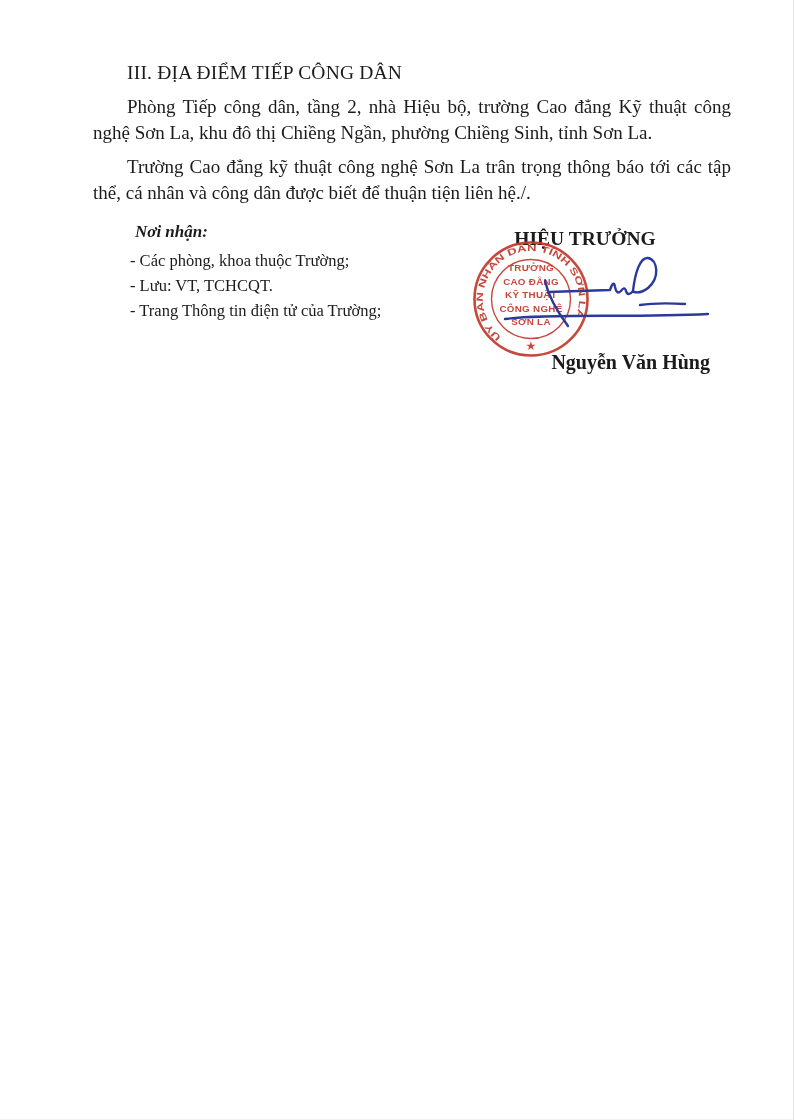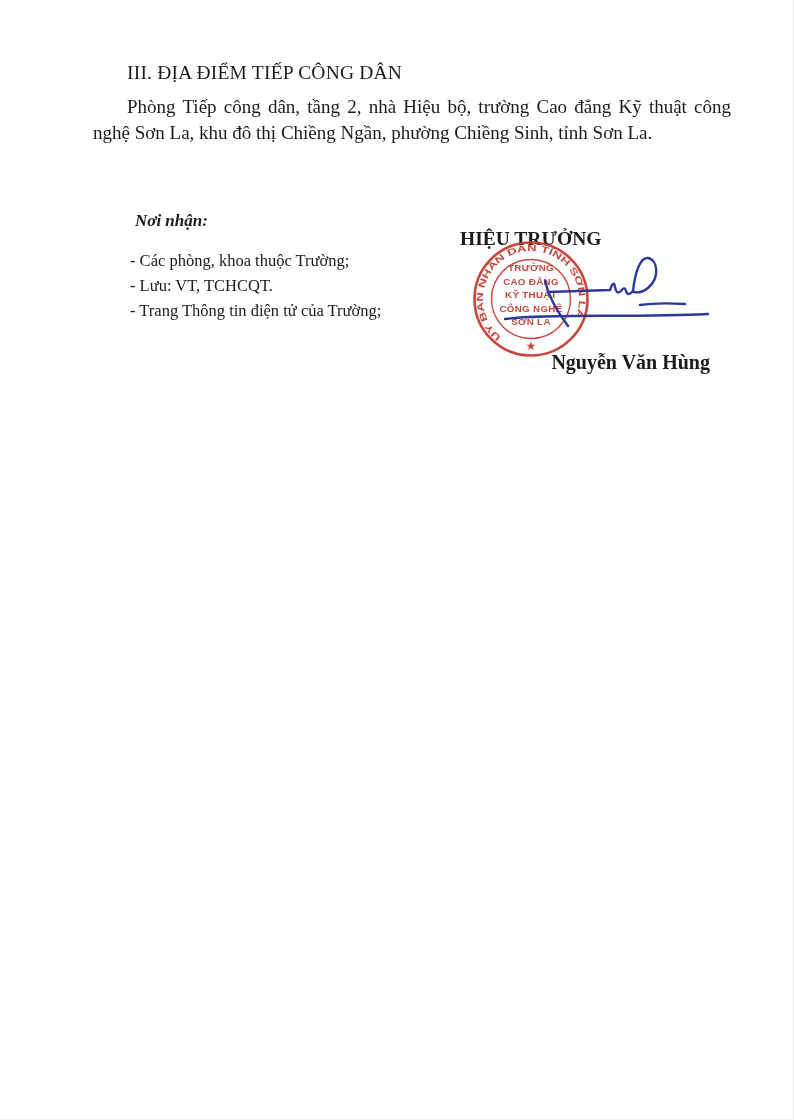--- a/index.html
+++ b/index.html
@@ -29,37 +29,37 @@
     width: 638px;
     font-size: 19px;
     line-height: 26px;
     text-align: justify;
     text-indent: 34px;
   }
   .para-1 { top: 94px; }
   .para-2 { top: 154px; }
   .recipients-label {
     position: absolute;
-    left: 135px; top: 211px;
+    left: 135px; top: 222px;
     font-size: 17px;
     font-weight: bold;
     font-style: italic;
   }
   .recipients-list {
     position: absolute;
     left: 130px; top: 248px;
     font-size: 16.5px;
     line-height: 25px;
   }
   .recipient-item { white-space: nowrap; }
   .signer-title {
     position: absolute;
     left: 460px; top: 228px;
     width: 250px;
-    text-align: left;
+    text-align: center;
     font-size: 19.5px;
     font-weight: bold;
     white-space: nowrap;
   }
   .signer-name {
     position: absolute;
     left: 460px; top: 351px;
     width: 250px;
     text-align: right;
     font-size: 20px;
@@ -97,20 +97,21 @@
 </style>
 </head>
 <body>
 
 <div class="page">
 
   <div class="section-heading">III. ĐỊA ĐIỂM TIẾP CÔNG DÂN</div>
 
   <p class="body-para para-1">Phòng Tiếp công dân, tầng 2, nhà Hiệu bộ, trường Cao đẳng Kỹ thuật công nghệ Sơn La, khu đô thị Chiềng Ngần, phường Chiềng Sinh, tỉnh Sơn La.</p>
 
+  <p class="body-para para-2">Trường Cao đẳng kỹ thuật công nghệ Sơn La trân trọng thông báo tới các tập thể, cá nhân và công dân được biết để thuận tiện liên hệ./.</p>
 
   <div class="recipients-label">Nơi nhận:</div>
 
   <div class="recipients-list">
     <div class="recipient-item">- Các phòng, khoa thuộc Trường;</div>
     <div class="recipient-item">- Lưu: VT, TCHCQT.</div>
     <div class="recipient-item">- Trang Thông tin điện tử của Trường;</div>
   </div>
 
   <div class="signer-title">HIỆU TRƯỞNG</div>

